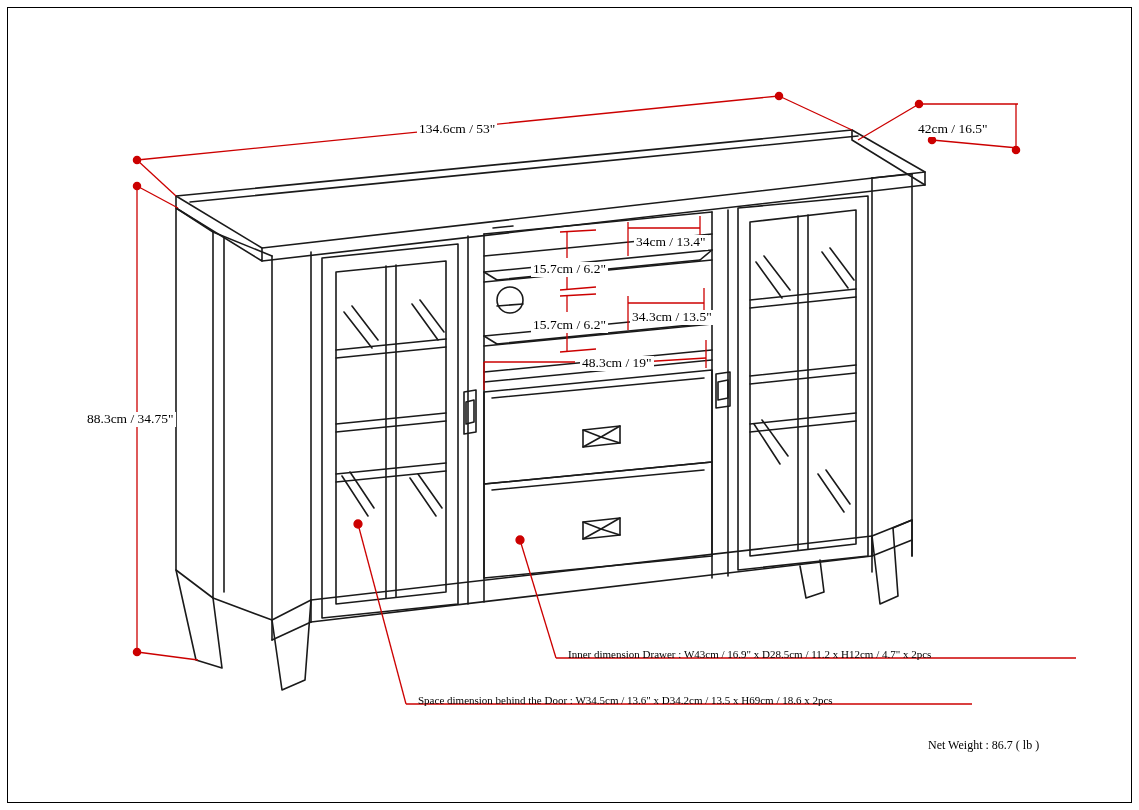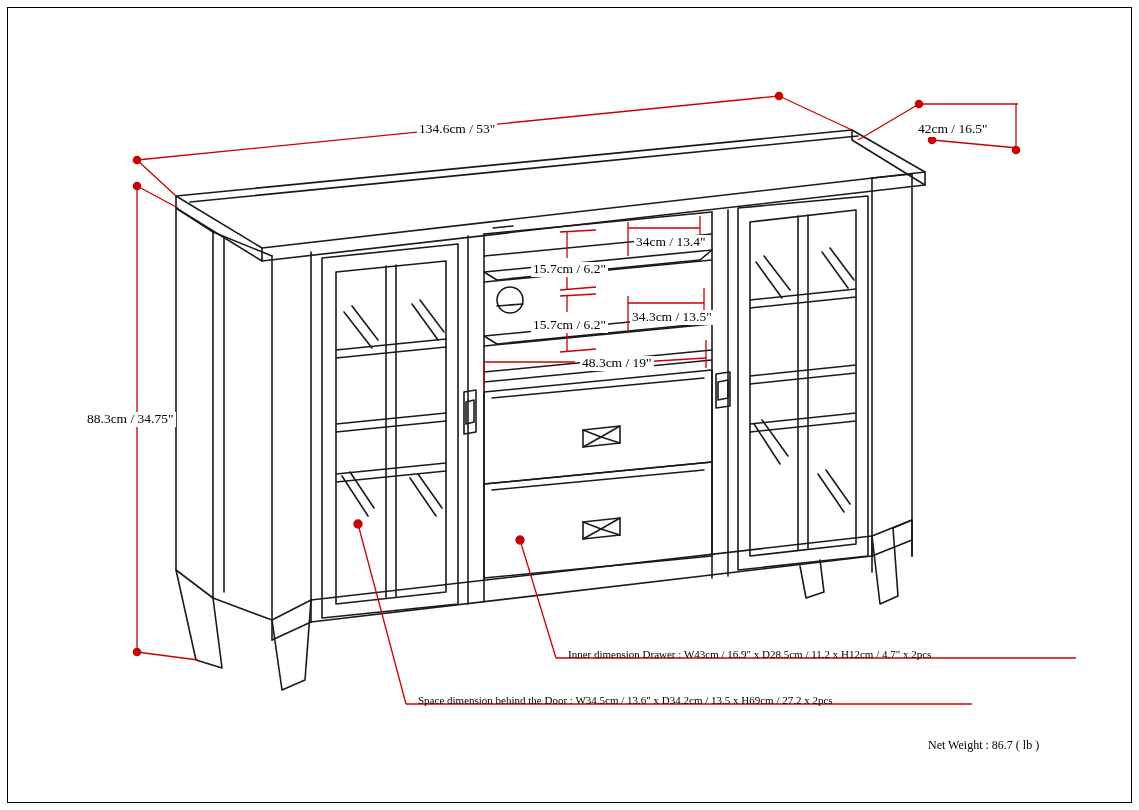--- a/index.html
+++ b/index.html
@@ -250,17 +250,17 @@
   <div class="dimlabel" style="left:531px; top:262px;">15.7cm / 6.2"</div>
 
   <div class="dimlabel" style="left:630px; top:310px;">34.3cm / 13.5"</div>
 
   <div class="dimlabel" style="left:531px; top:318px;">15.7cm / 6.2"</div>
 
   <div class="dimlabel" style="left:580px; top:356px;">48.3cm / 19"</div>
 
   <div class="notelabel" style="left:568px; top:648px;">Inner dimension Drawer : W43cm / 16.9" x D28.5cm / 11.2 x H12cm / 4.7" x 2pcs</div>
 
-  <div class="notelabel" style="left:418px; top:694px;">Space dimension behind the Door  : W34.5cm / 13.6" x D34.2cm / 13.5 x H69cm / 27.2 x 2pcs</div>
+  <div class="notelabel" style="left:418px; top:694px;">Space dimension behind the Door  : W34.5cm / 13.6" x D34.2cm / 13.5 x H69cm / 18.6 x 2pcs</div>
 
   <div class="weight" style="left:928px; top:738px;">Net Weight : 86.7 ( lb )</div>
 
 </div>
 
 </body></html>

